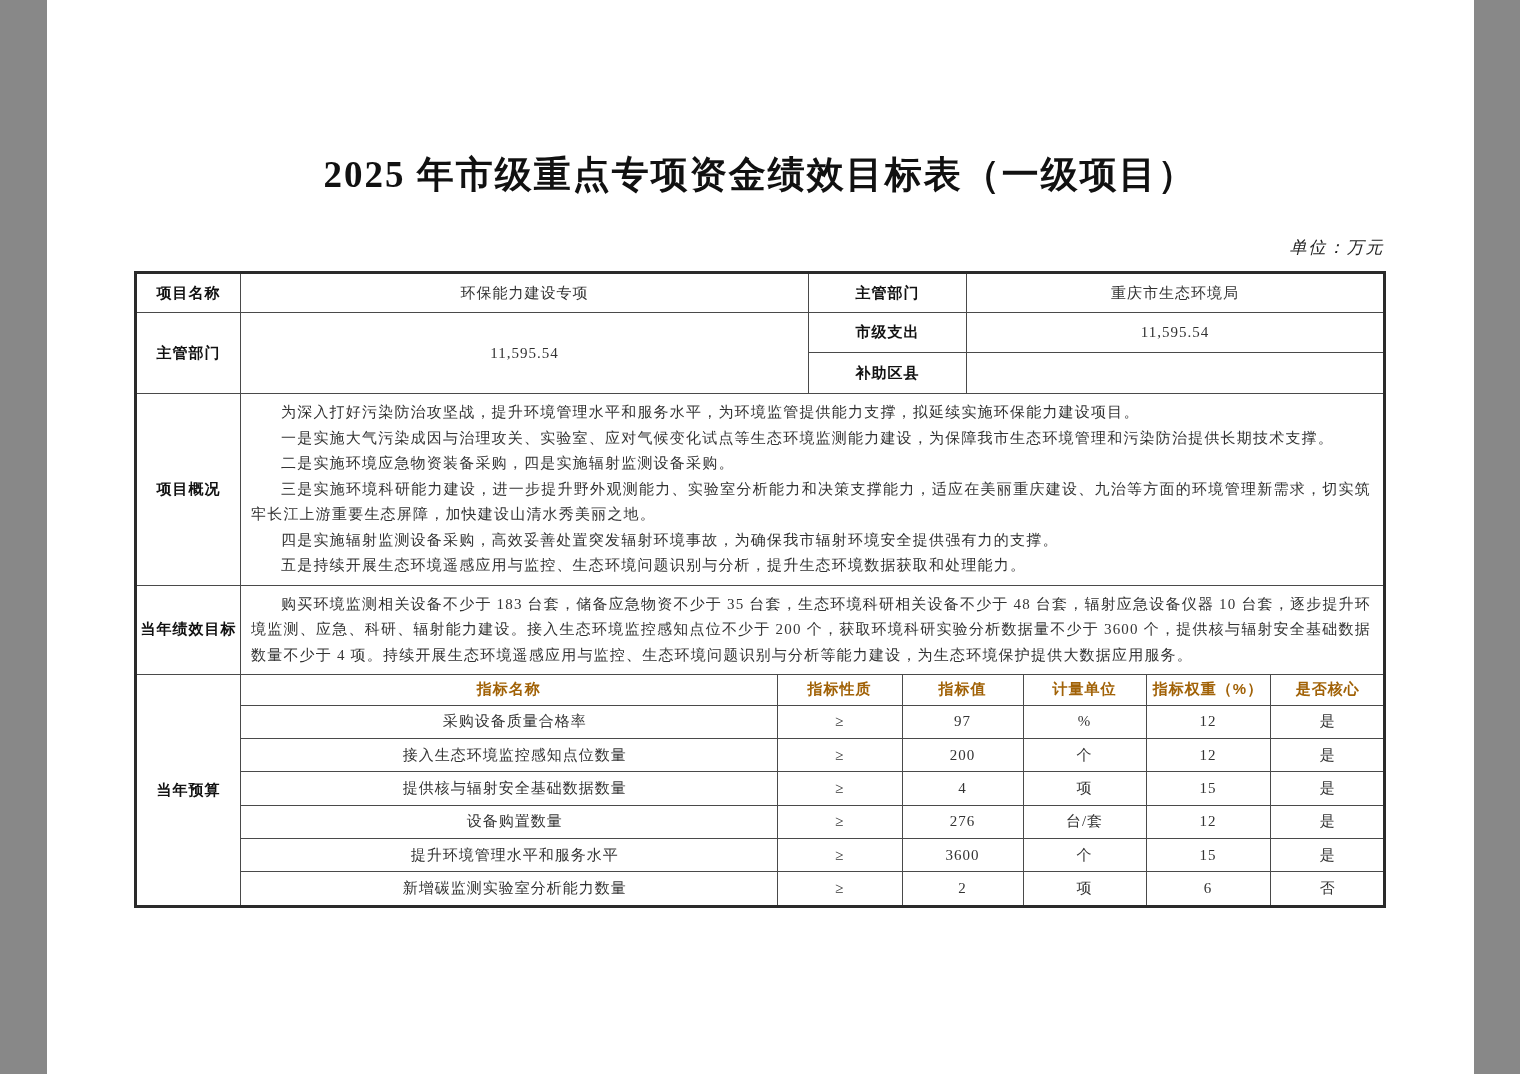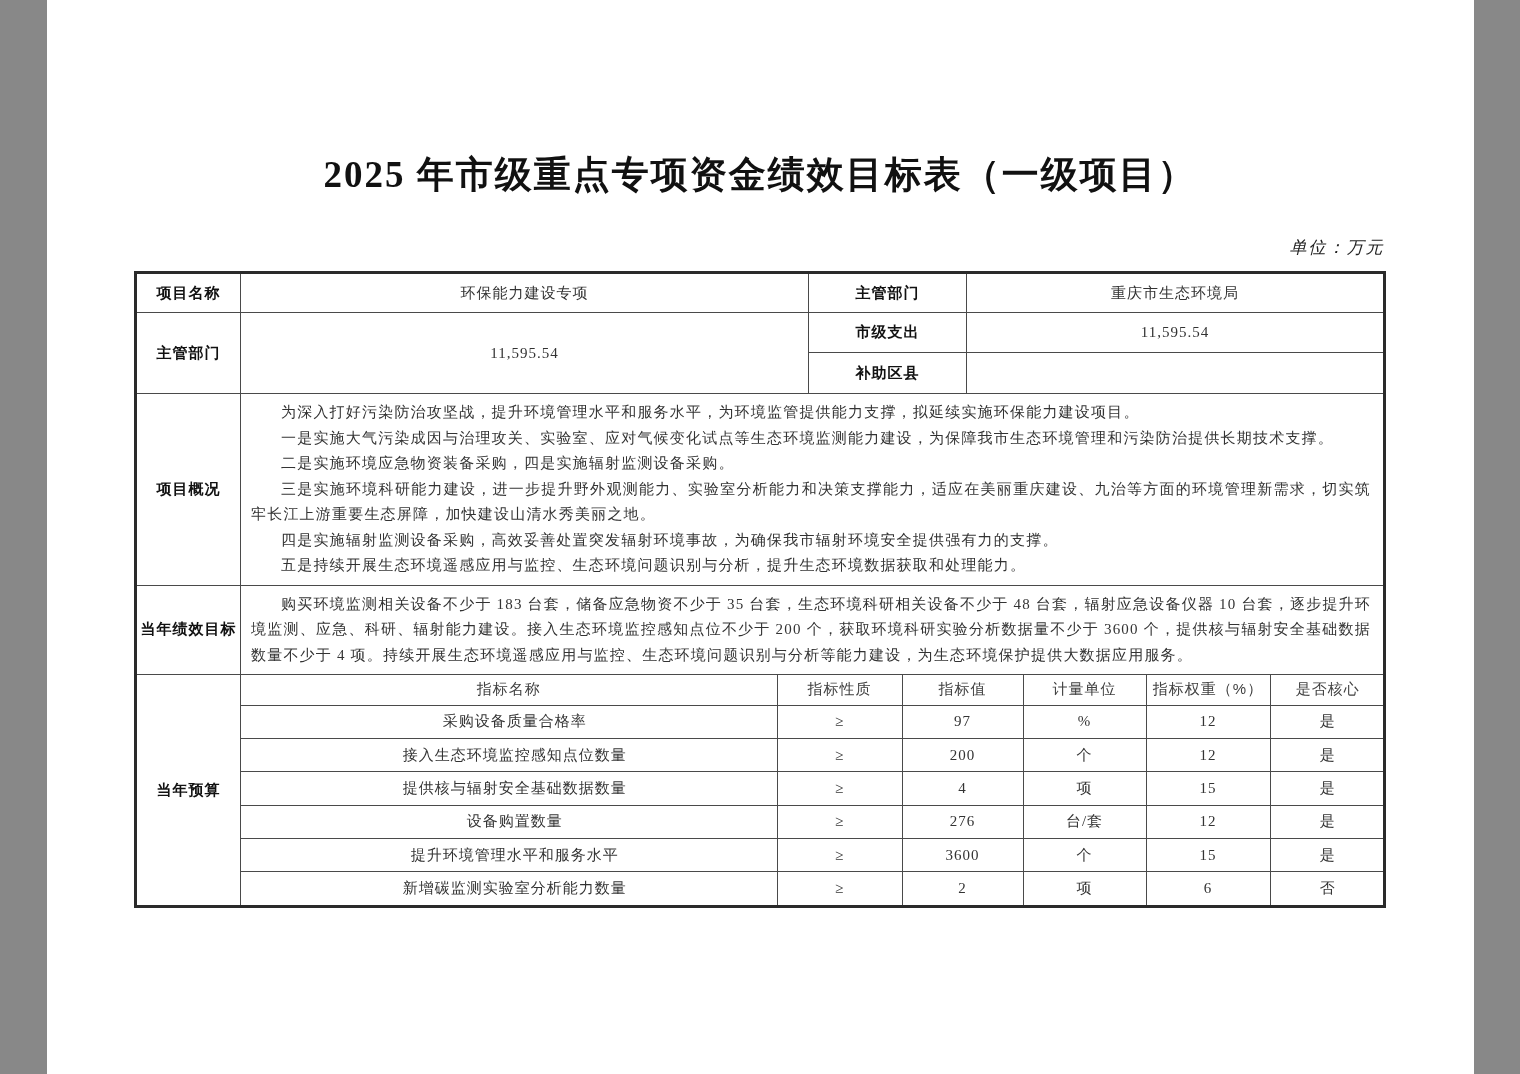--- a/index.html
+++ b/index.html
@@ -83,22 +83,22 @@
   table.nest th, table.nest td {
     border: 1px solid #4a4a4a;
     font-size: 15px;
     text-align: center;
     vertical-align: middle;
     color: #333;
     letter-spacing: 1px;
   }
   table.nest th {
     font-family: "Liberation Sans", "DejaVu Sans", sans-serif;
-    font-weight: normal;
-    color: #404040;
+    font-weight: bold;
+    color: #a16207;
     height: 30px;
   }
   table.nest td { height: 33px; }
   table.nest td.ind-name { text-align: center; padding-left: 12px; }
   table.nest tr > *:first-child { border-left: none; }
   table.nest tr > *:last-child { border-right: none; }
   table.nest tr:first-child > * { border-top: none; }
   table.nest tr:last-child > * { border-bottom: none; }
 </style>
 </head>

